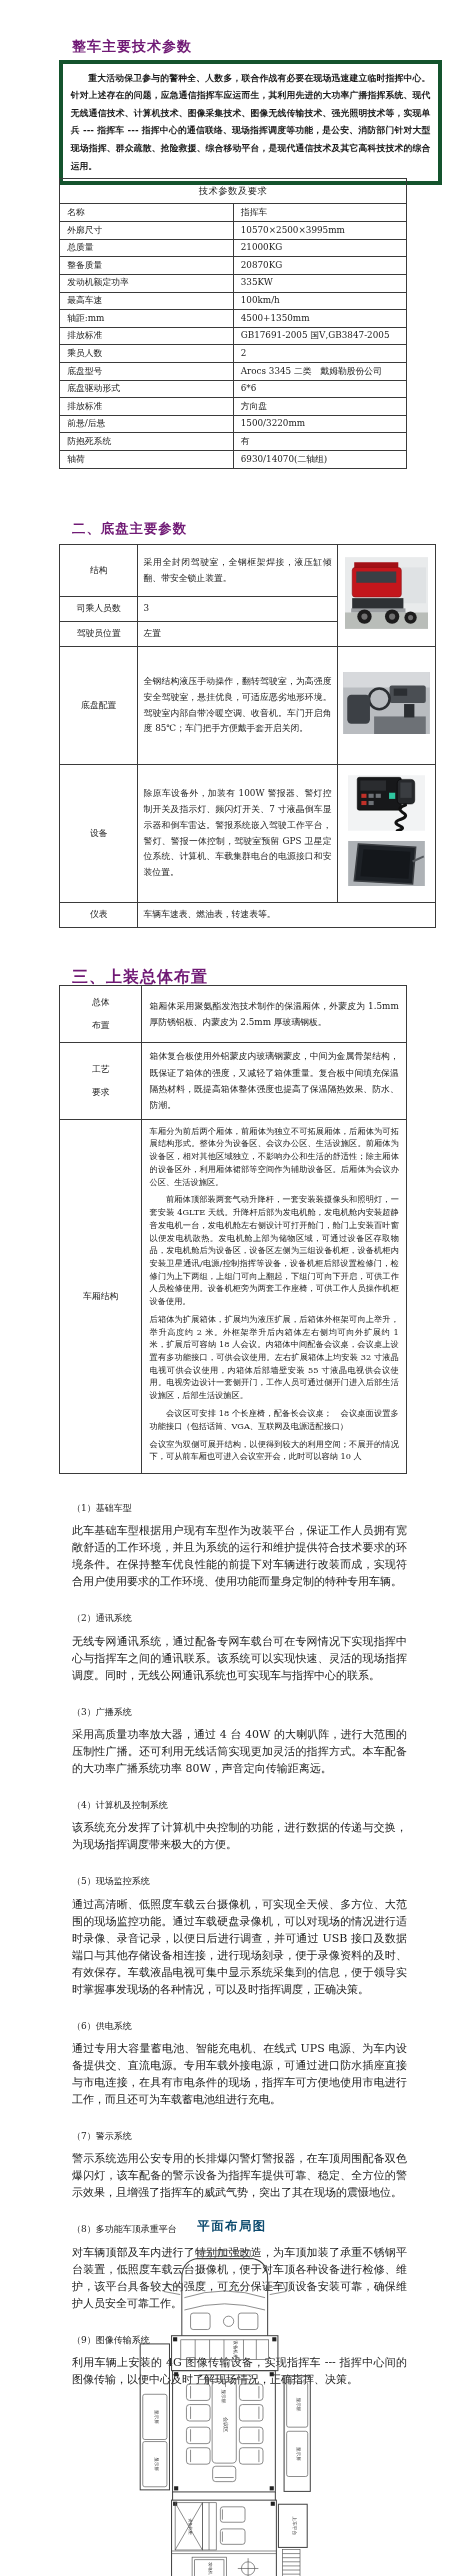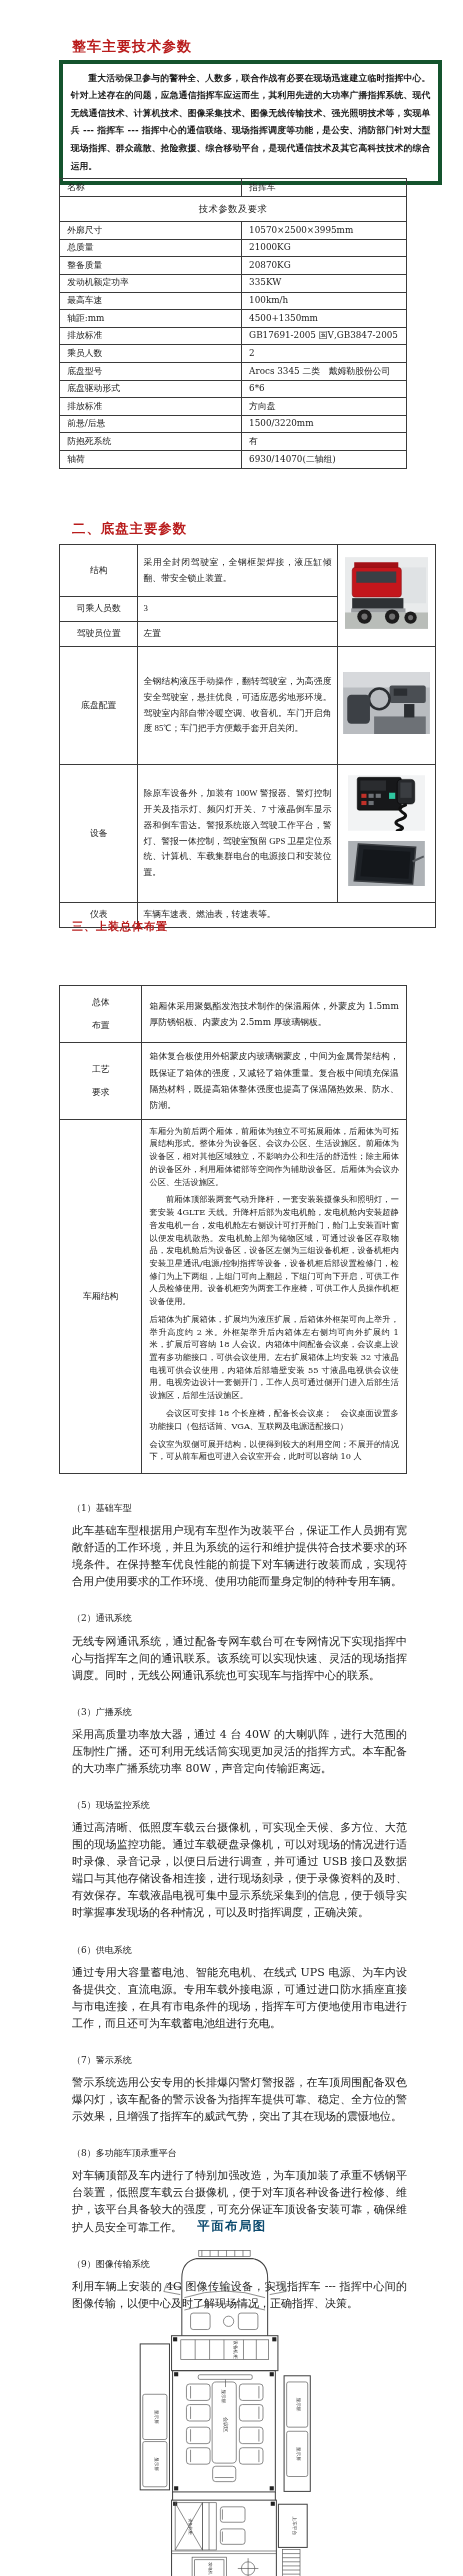--- a/index.html
+++ b/index.html
@@ -1,33 +1,33 @@
 <!DOCTYPE html>
 <html style="font-size:8.2px"><head>
 <meta charset="utf-8">
 <style>
   html,body{margin:0;padding:0;background:#ffffff;}
   body{width:464px;font-family:"DejaVu Serif","Liberation Serif",serif;color:#1b1b1b;}
   .page{position:relative;width:464px;height:3085px;background:#fff;overflow:hidden;}
   .abs{position:absolute;}
   .hei{font-family:"Liberation Sans","DejaVu Sans",sans-serif;font-weight:bold;}
-  .sec-title{left:72px;font-size:14px;letter-spacing:1px;color:#b91c1c;}
+  .sec-title{left:72px;font-size:14px;letter-spacing:1px;color:#701a75;}
   .center-title{left:0;width:464px;text-align:center;font-size:12.4px;letter-spacing:1.5px;color:#0c4a6e;}
   .intro-box{left:59px;top:60px;width:383px;box-sizing:border-box;border:4px solid #14532d;padding:5.7px 7.7px;font-weight:bold;}
   .intro-box p{margin:0;font-size:8.8px;line-height:2.0;text-align:justify;text-indent:2em;}
   table{border-collapse:collapse;table-layout:fixed;box-sizing:border-box;}
   td{border:1px solid #3a3a3a;font-size:8.8px;vertical-align:middle;word-break:break-all;}
   .t1{left:59px;top:178px;width:348px;}
   .t1 td{padding:2.6px 7.2px;height:11.3px;line-height:1.3;}
   .t1 .hd{text-align:center;font-size:9.3px;padding:6.2px;letter-spacing:0.5px;}
   .t1 .c1{width:48%;}
   .t2{left:59px;top:544px;width:348px;}
   .t2 td{padding:4.1px 5.2px;line-height:1.8;}
   .t2 .lab{width:67px;text-align:center;margin-top:48px;}
-  .t2 .txt{width:188px;text-align:justify;font-family:Liberation Serif, serif;}
+  .t2 .txt{width:188px;text-align:justify;}
   .t2 .img{width:93px;text-align:center;vertical-align:middle;padding:2.1px;}
   .t3{left:59px;top:985px;width:348px;}
   .t3 td{padding:5.2px 7.2px;}
   .t3 .lab{width:67px;text-align:center;white-space:pre-line;line-height:2.6;}
   .t3 .txt{text-align:justify;line-height:1.85;}
   .t3 .paras{padding:5.2px 7.2px;}
   .t3 .paras p{margin:0 0 5.2px 0;font-size:8.2px;line-height:1.55;text-align:justify;}
   .t3 .paras p.ind{text-indent:2em;}
   .subs{left:72px;top:1502px;width:335px;}
   .subs .sh{margin:22px 0 0 0;font-size:9px;}
@@ -45,25 +45,25 @@
 
   <h2 class="abs hei sec-title" style="top:26px;">整车主要技术参数</h2>
 
   <div class="abs intro-box">
     <p>重大活动保卫参与的警种全、人数多，联合作战有必要在现场迅速建立临时指挥中心。针对上述存在的问题，应急通信指挥车应运而生，其利用先进的大功率广播指挥系统、现代无线通信技术、计算机技术、图像采集技术、图像无线传输技术、强光照明技术等，实现单兵 --- 指挥车 --- 指挥中心的通信联络、现场指挥调度等功能，是公安、消防部门针对大型现场指挥、群众疏散、抢险救援、综合移动平台，是现代通信技术及其它高科技技术的综合运用。</p>
   </div>
 
   <table class="abs t1">
     <tbody>
         <tr>
+          <td class="hd" colspan="2">技术参数及要求</td>
+        </tr>
+    <tr>
           <td class="c1">名称</td>
           <td>指挥车</td>
-        </tr>
-    <tr>
-          <td class="hd" colspan="2">技术参数及要求</td>
         </tr>
     <tr>
           <td class="c1">外廓尺寸</td>
           <td>10570×2500×3995mm</td>
         </tr>
     <tr>
           <td class="c1">总质量</td>
           <td>21000KG</td>
         </tr>
     <tr>
@@ -193,21 +193,21 @@
         </svg>
       </td>
     </tr>
     <tr style="height:21.6px;">
       <td class="lab">仪表</td>
       <td class="txt" colspan="2">车辆车速表、燃油表，转速表等。</td>
     </tr>
   </tbody>
     </table>
 
-  <h2 class="abs hei sec-title" style="top:910px;font-size:11px;">三、上装总体布置</h2>
+  <h2 class="abs hei sec-title" style="top:954px;font-size:16px;">三、上装总体布置</h2>
 
   <table class="abs t3">
     <tbody>
         <tr style="height:49px;">
       <td class="lab">总体
 布置</td>
       <td class="txt">箱厢体采用聚氨酯发泡技术制作的保温厢体，外蒙皮为 1.5mm 厚防锈铝板、内蒙皮为 2.5mm 厚玻璃钢板。</td>
     </tr>
     <tr style="height:60px;">
       <td class="lab">工艺
@@ -232,20 +232,24 @@
         <p class="sh">（1）基础车型</p>
         <p class="sb">此车基础车型根据用户现有车型作为改装平台，保证工作人员拥有宽敞舒适的工作环境，并且为系统的运行和维护提供符合技术要求的环境条件。在保持整车优良性能的前提下对车辆进行改装而成，实现符合用户使用要求的工作环境、使用功能而量身定制的特种专用车辆。</p>
       </div>
     <div class="sub">
         <p class="sh">（2）通讯系统</p>
         <p class="sb">无线专网通讯系统，通过配备专网车载台可在专网情况下实现指挥中心与指挥车之间的通讯联系。该系统可以实现快速、灵活的现场指挥调度。同时，无线公网通讯系统也可实现车与指挥中心的联系。</p>
       </div>
     <div class="sub">
         <p class="sh">（3）广播系统</p>
         <p class="sb">采用高质量功率放大器，通过 4 台 40W 的大喇叭阵，进行大范围的压制性广播。还可利用无线话筒实现更加灵活的指挥方式。本车配备的大功率广播系统功率 80W，声音定向传输距离远。</p>
+      </div>
+    <div class="sub">
+        <p class="sh">（4）计算机及控制系统</p>
+        <p class="sb">该系统充分发挥了计算机中央控制的功能，进行数据的传递与交换，为现场指挥调度带来极大的方便。</p>
       </div>
     <div class="sub">
         <p class="sh">（5）现场监控系统</p>
         <p class="sb">通过高清晰、低照度车载云台摄像机，可实现全天候、多方位、大范围的现场监控功能。通过车载硬盘录像机，可以对现场的情况进行适时录像、录音记录，以便日后进行调查，并可通过 USB 接口及数据端口与其他存储设备相连接，进行现场刻录，便于录像资料的及时、有效保存。车载液晶电视可集中显示系统采集到的信息，便于领导实时掌握事发现场的各种情况，可以及时指挥调度，正确决策。</p>
       </div>
     <div class="sub">
         <p class="sh">（6）供电系统</p>
         <p class="sb">通过专用大容量蓄电池、智能充电机、在线式 UPS 电源、为车内设备提供交、直流电源。专用车载外接电源，可通过进口防水插座直接与市电连接，在具有市电条件的现场，指挥车可方便地使用市电进行工作，而且还可为车载蓄电池组进行充电。</p>
       </div>
     <div class="sub">

